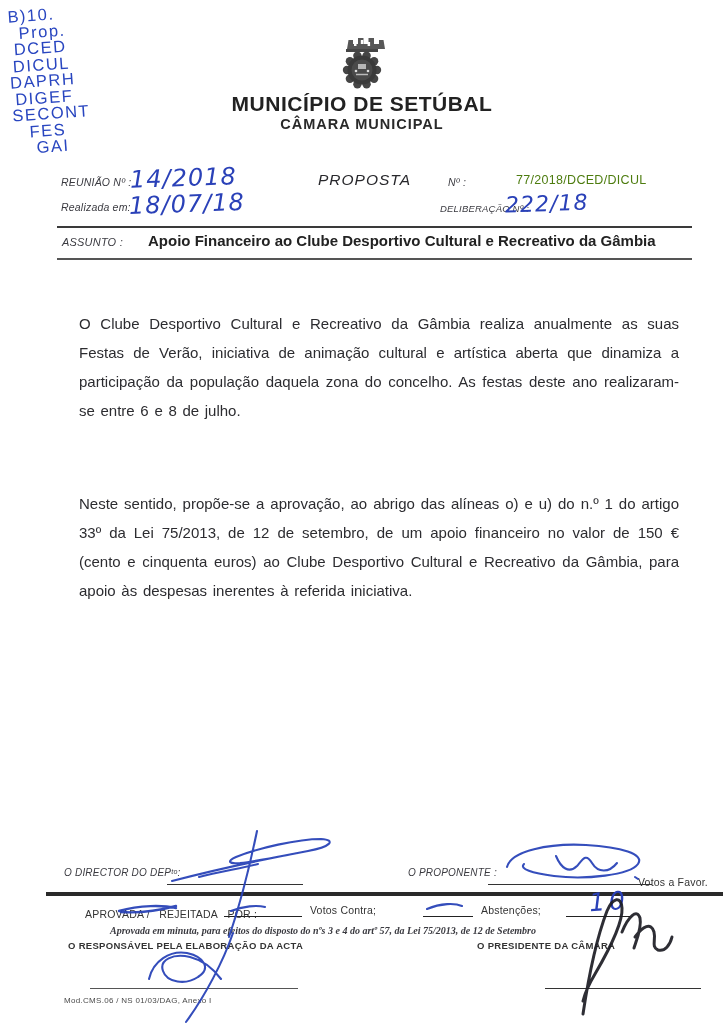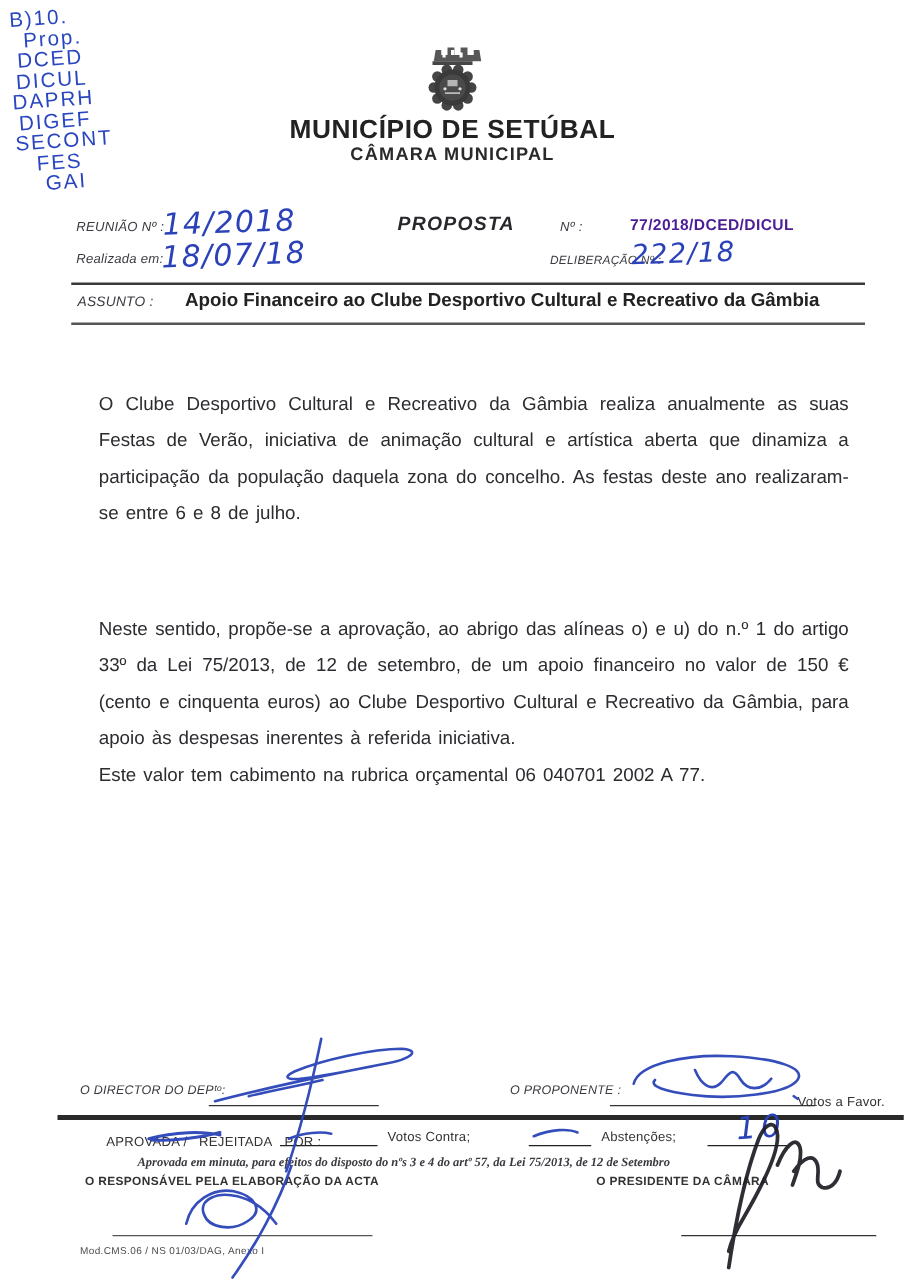--- a/index.html
+++ b/index.html
@@ -14,23 +14,23 @@
   .corner-note span{display:block;}
 
   
   .muni-title{top:92px;left:179px;width:366px;text-align:center;font-size:21px;
         font-weight:600;letter-spacing:.5px;color:#222;}
   .muni-sub{top:116px;left:179px;width:366px;text-align:center;font-size:14.5px;
         font-weight:700;letter-spacing:1px;color:#2a2a2a;}
 
   
   .lbl{font-style:italic;font-size:10.5px;color:#3a3a40;letter-spacing:.2px;font-weight:500;}
-  .proposta{top:171px;left:318px;font-size:15.5px;font-weight:700;font-style:italic;
+  .proposta{top:171px;left:318px;font-size:15.5px;font-weight:400;font-style:italic;
         letter-spacing:1px;color:#28282c;}
-  .num-val{top:173px;left:504px;font-size:12.5px;font-weight:700;letter-spacing:.3px;color:#4c1d95;}
+  .num-val{top:173px;left:516px;font-size:12.5px;font-weight:400;letter-spacing:.3px;color:#4d7c0f;}
   .hand-lg{font-size:24px;letter-spacing:1px;transform:rotate(-2deg);}
 
   .rule{background:#3a3a3a;}
 
   
   .assunto-title{top:232px;left:148px;width:520px;font-size:15px;font-weight:700;color:#222;}
 
   
   .para{position:absolute;left:62px;width:600px;margin:17px;font-size:15px;line-height:29px;
         text-align:justify;word-spacing:1.5px;color:#2c2c30;}
@@ -105,21 +105,20 @@
   <div class="abs lbl" style="top:203px;left:440px;font-size:9.5px;">DELIBERAÇÃO Nº :</div>
   <div class="abs hand" style="top:191px;left:505px;font-size:22px;letter-spacing:1px;transform:rotate(-2deg);">222/18</div>
 
   <div class="abs rule" style="top:226px;left:57px;width:635px;height:2px;"></div>
   <div class="abs lbl" style="top:236px;left:62px;font-size:11px;">ASSUNTO :</div>
   <div class="abs assunto-title">Apoio Financeiro ao Clube Desportivo Cultural e Recreativo da Gâmbia</div>
   <div class="abs rule" style="top:258px;left:57px;width:635px;height:1.5px;background:#555;"></div>
 
   <p class="para" style="top:292px;">O Clube Desportivo Cultural e Recreativo da Gâmbia realiza anualmente as suas Festas de Verão, iniciativa de animação cultural e artística aberta que dinamiza a participação da população daquela zona do concelho. As festas deste ano realizaram-se entre 6 e 8 de julho.</p>
   <p class="para" style="top:472px;">Neste sentido, propõe-se a aprovação, ao abrigo das alíneas o) e u) do n.º 1 do artigo 33º da Lei 75/2013, de 12 de setembro, de um apoio financeiro no valor de 150 € (cento e cinquenta euros) ao Clube Desportivo Cultural e Recreativo da Gâmbia, para apoio às despesas inerentes à referida iniciativa.</p>
-  <p class="para" style="top:589px;">Este valor tem cabimento na rubrica orçamental 06 040701 2002 A 77.</p>
 
   <div class="abs small-lbl" style="top:867px;left:64px;">O DIRECTOR DO DEPᵗᵒ:</div>
   <div class="sig-line" style="top:884px;left:167px;width:136px;"></div>
   <div class="abs small-lbl" style="top:867px;left:408px;">O PROPONENTE :</div>
   <div class="sig-line" style="top:884px;left:488px;width:164px;"></div>
 
   <div class="abs rule" style="top:892px;left:46px;width:677px;height:3.5px;background:#2a2a2a;"></div>
 
   <div class="abs" style="top:904px;left:85px;white-space:nowrap;">
     <span class="vote-lbl">APROVADA /</span>

